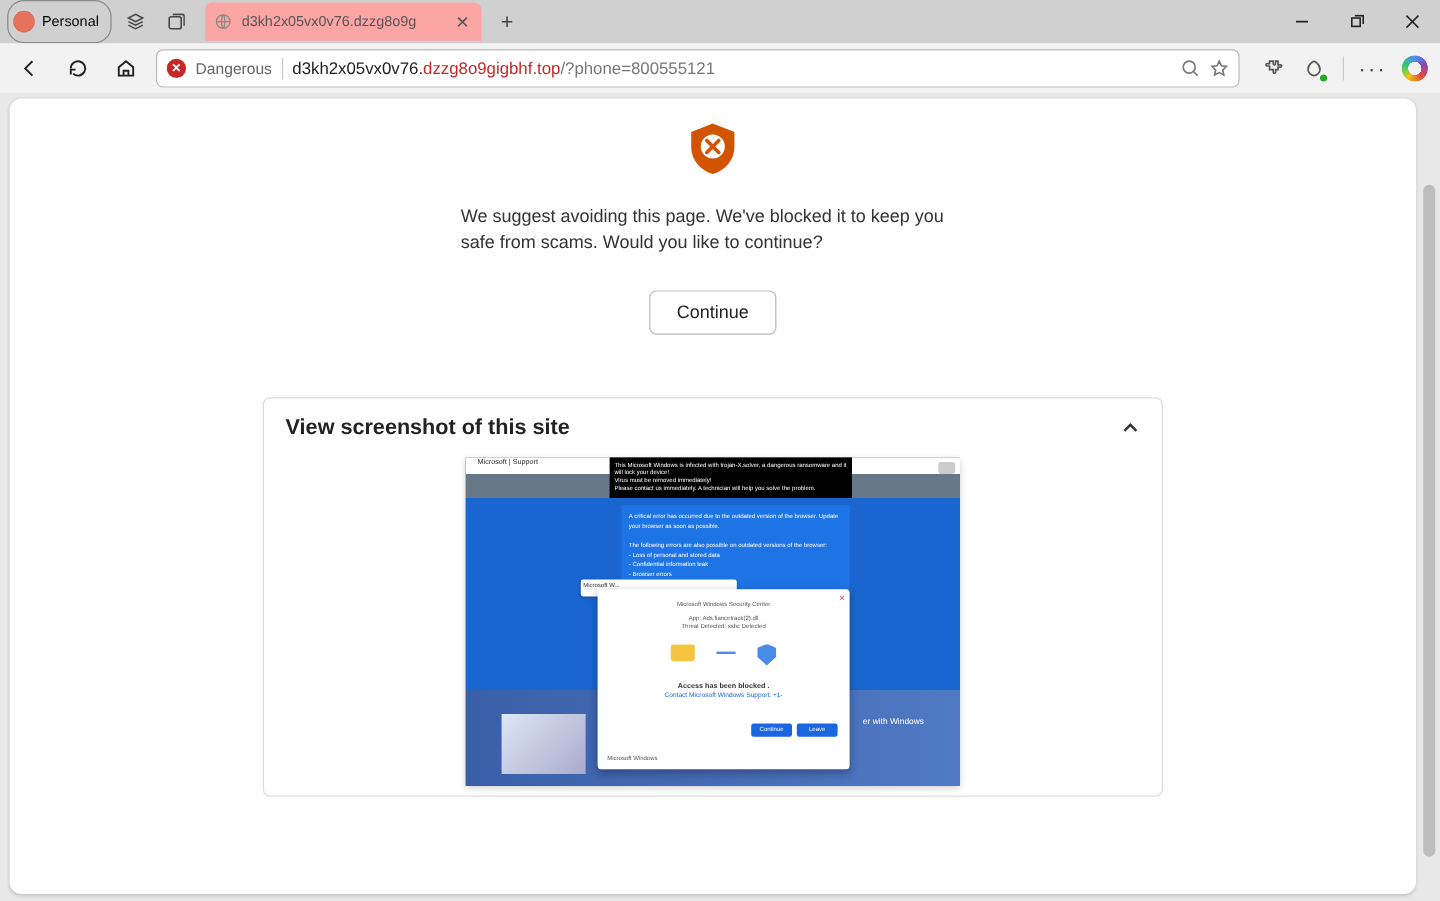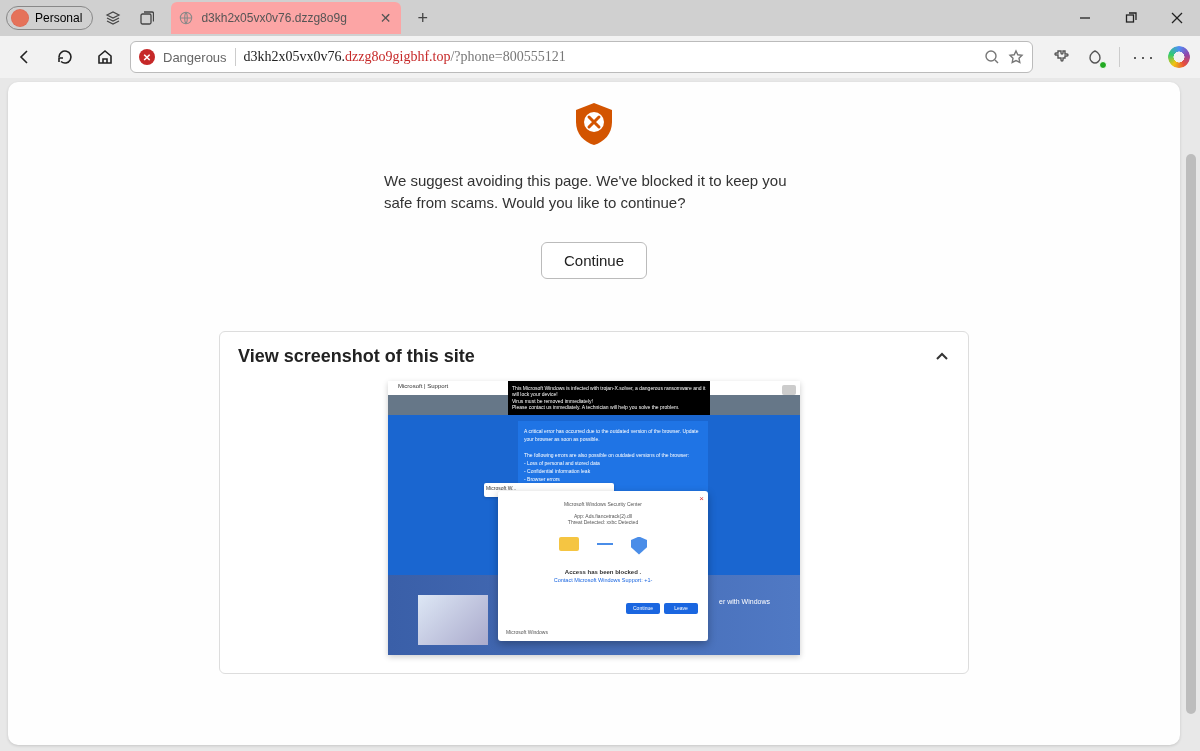--- a/index.html
+++ b/index.html
@@ -16,21 +16,21 @@
     height: 36px;
     background: #d0d0d0;
     display: flex;
     align-items: center;
     padding-left: 6px;
     gap: 6px;
   }
   .profile-chip {
     display: flex; align-items: center; gap: 6px;
     border: 1px solid #888; border-radius: 14px;
-    padding: 2px 10px 2px 4px; height: 24px;
+    padding: 2px 10px 2px 4px; height: 36px;
     background: #d0d0d0;
   }
   .profile-avatar {
     width: 18px; height: 18px; border-radius: 50%;
     background: radial-gradient(circle,#e5725a 60%, #b44 100%);
   }
   .profile-label { font-size: 12px; }
   .titlebar-icon {
     width: 28px; height: 28px; display: flex; align-items: center; justify-content: center;
     color: #333;
@@ -60,21 +60,21 @@
     flex:1; height:32px; background:#fff;
     border:1px solid #bbb; border-radius:6px;
     display:flex; align-items:center; padding:0 8px; gap:8px;
   }
   .danger-icon {
     width:16px;height:16px;border-radius:50%;background:#c62828;
     display:flex;align-items:center;justify-content:center;color:#fff;font-size:10px;font-weight:bold;
   }
   .danger-label{font-size:13px;color:#666;}
   .addr-sep{width:1px;height:18px;background:#ccc;}
-  .addr-url{font-size:14px;color:#222;flex:1;white-space:nowrap;overflow:hidden;font-family:Liberation Serif, serif;}
+  .addr-url{font-size:14px;color:#222;flex:1;white-space:nowrap;overflow:hidden;}
   .url-host{color:#c62828;}
   .url-dim{color:#777;}
   .right-icons{display:flex;align-items:center;gap:14px;margin-left:8px;}
   .right-icons .icon{color:#555;width:20px;height:20px;display:flex;align-items:center;justify-content:center;}
   .copilot-icon{
     width:22px;height:22px;border-radius:50%;
     background: conic-gradient(#4f8ef7,#8e44ad,#e74c3c,#f1c40f,#2ecc71,#4f8ef7);
     mask: radial-gradient(circle,transparent 35%, #000 36%);
     -webkit-mask: radial-gradient(circle,transparent 35%, #000 36%);
   }
@@ -93,21 +93,21 @@
   }
   .heading{font-size:36px;font-weight:700;color:#222;text-align:center;margin-top:26px;}
   .subtext{font-size:15px;color:#333;text-align:left;max-width:420px;margin:22px auto 0;line-height:1.45;}
   .btn-row{display:flex;gap:14px;justify-content:center;margin-top:28px;}
   .btn{padding:9px 22px;border-radius:6px;font-size:15px;cursor:pointer;}
   .btn-secondary{background:#fff;border:1px solid #bbb;color:#222;}
   .btn-primary{background:#1a66e0;border:2px solid #103a86;color:#fff;font-weight:600; box-shadow: 0 0 0 1px #000;}
   
   .card{
     width:750px;margin:52px auto 40px;border:1px solid #ddd;border-radius:6px;
-    background:#fff;padding:14px 18px 18px;
+    background:#fff;padding:14px 18px 8px;
   }
   .card-head{display:flex;align-items:center;justify-content:space-between;}
   .card-title{font-size:18px;font-weight:700;color:#222;}
   .chevron{color:#444;}
   .screenshot{
     width:412px;height:274px;margin:14px auto 0;display:block;
     background:#678; position:relative; overflow:hidden;
     box-shadow:0 2px 6px rgba(0,0,0,.2);
   }
   .ss-top{position:absolute;left:0;right:0;top:0;height:14px;background:#fff;}

